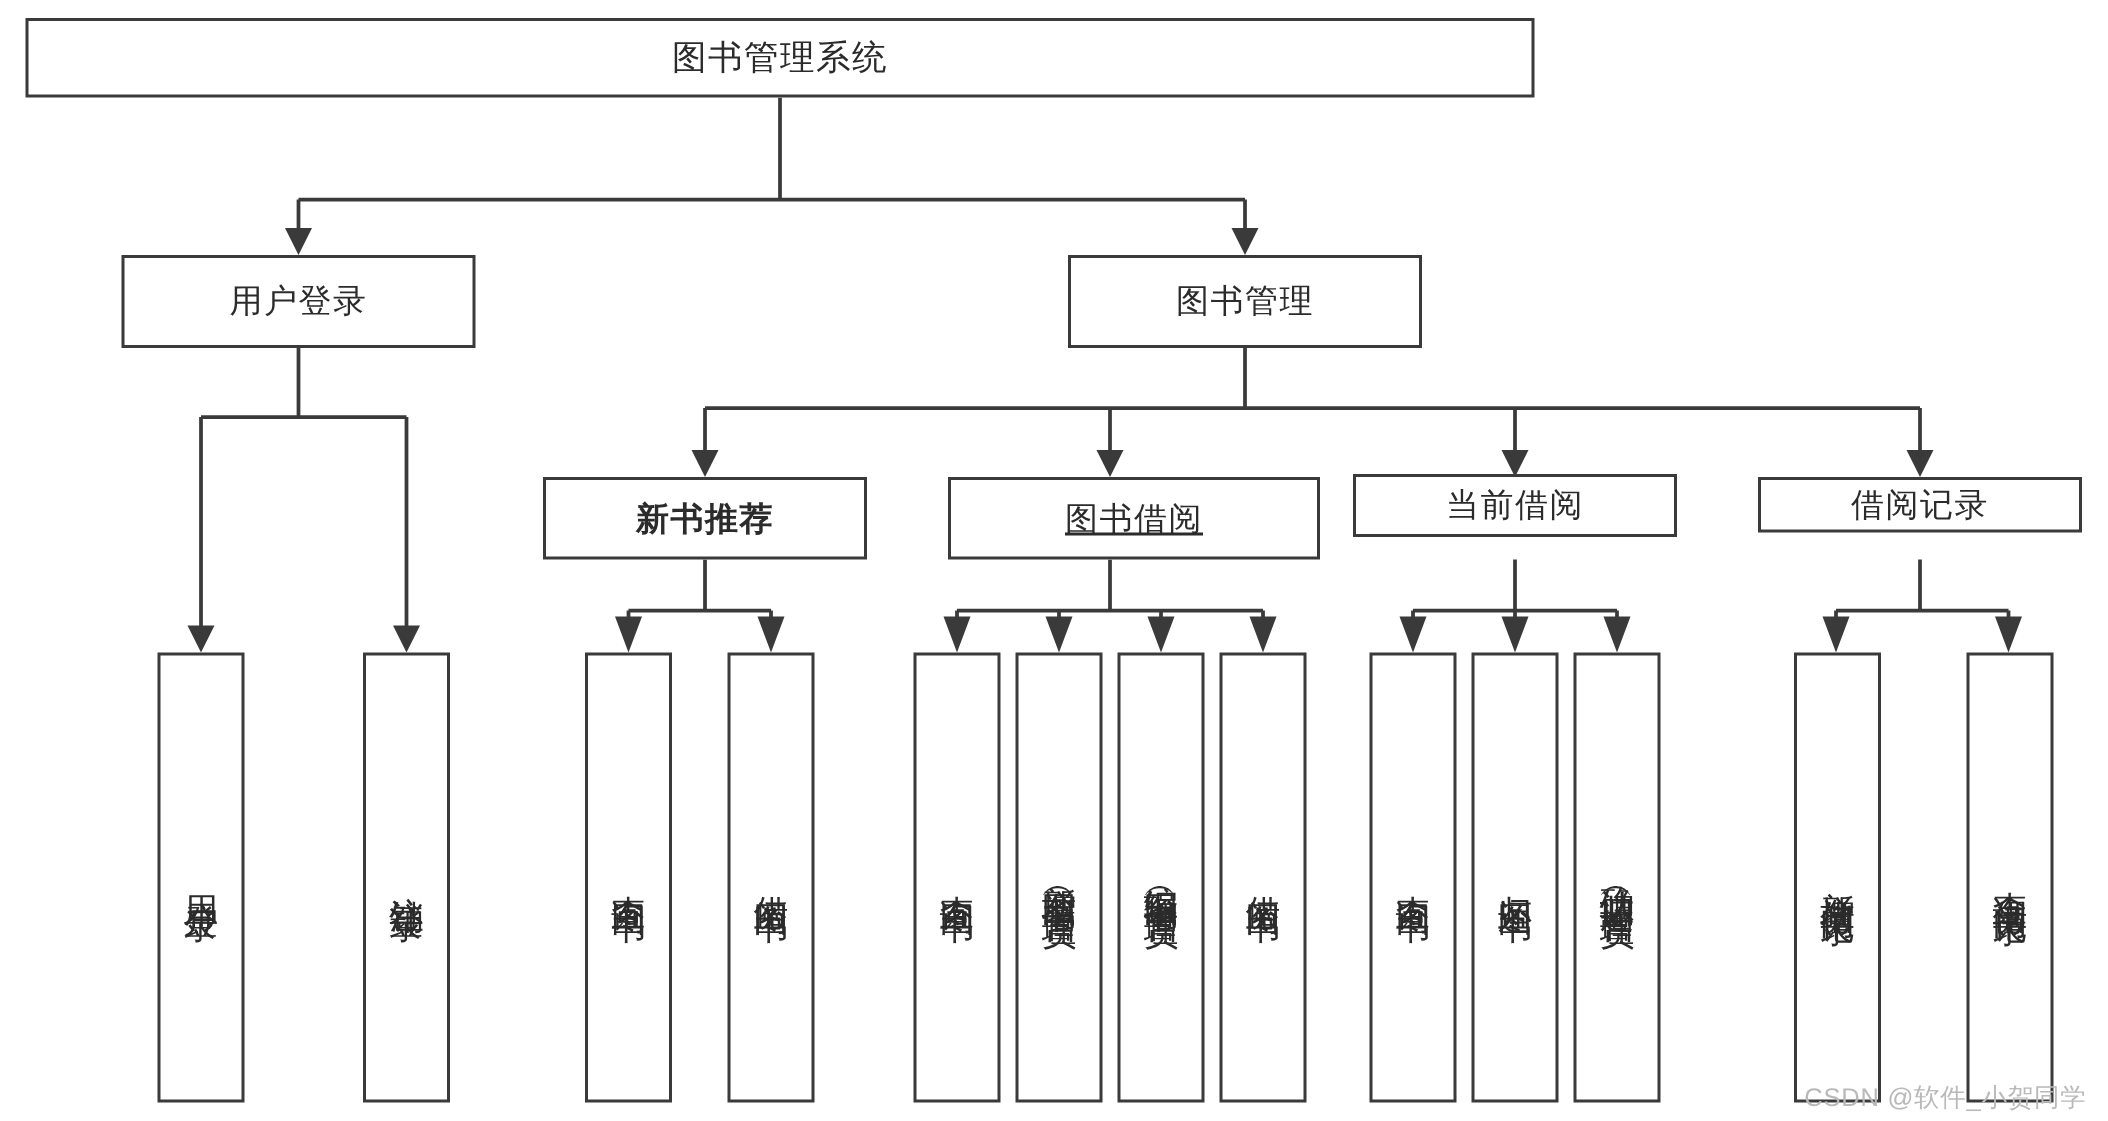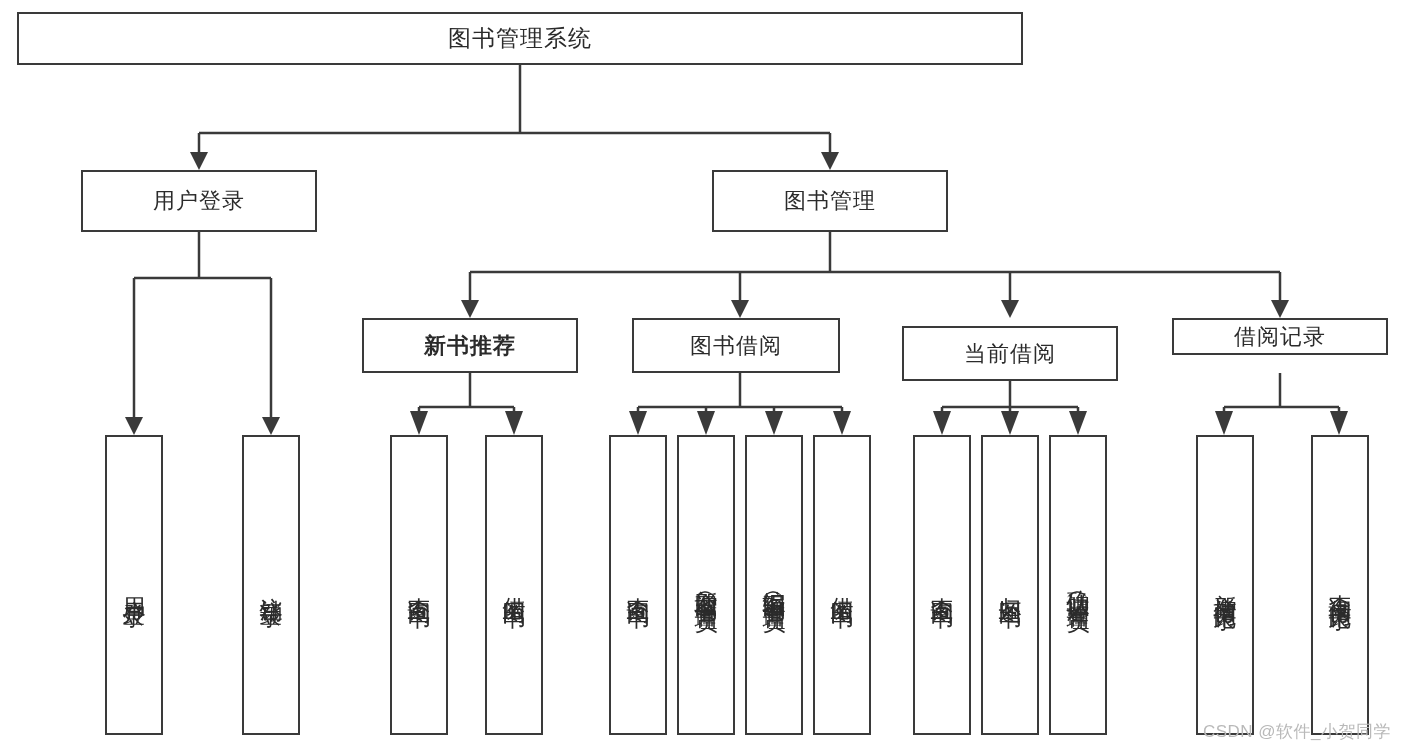--- a/index.html
+++ b/index.html
@@ -154,24 +154,24 @@
   <div class="node branch" style="left:81px; top:170px; width:236px; height:62px;">
     <span class="node-label">用户登录</span>
   </div>
   <div class="node branch" style="left:712px; top:170px; width:236px; height:62px;">
     <span class="node-label">图书管理</span>
   </div>
 
   <div class="node branch" style="left:362px; top:318px; width:216px; height:55px;font-weight:bold;">
     <span class="node-label">新书推荐</span>
   </div>
-  <div class="node branch" style="left:632px; top:318px; width:208px; height:55px;">
+  <div class="node branch" style="left:632px; top:318px; width:248px; height:55px;text-decoration:underline;">
     <span class="node-label">图书借阅</span>
   </div>
-  <div class="node branch" style="left:902px; top:326px; width:216px; height:55px;">
+  <div class="node branch" style="left:902px; top:316px; width:216px; height:42px;">
     <span class="node-label">当前借阅</span>
   </div>
   <div class="node branch" style="left:1172px; top:318px; width:216px; height:37px;">
     <span class="node-label">借阅记录</span>
   </div>
 
   <div class="node leaf" style="left:105px; top:435px; width:58px; height:300px;">
     <span class="node-label">用户登录</span>
   </div>
   <div class="node leaf" style="left:242px; top:435px; width:58px; height:300px;">

